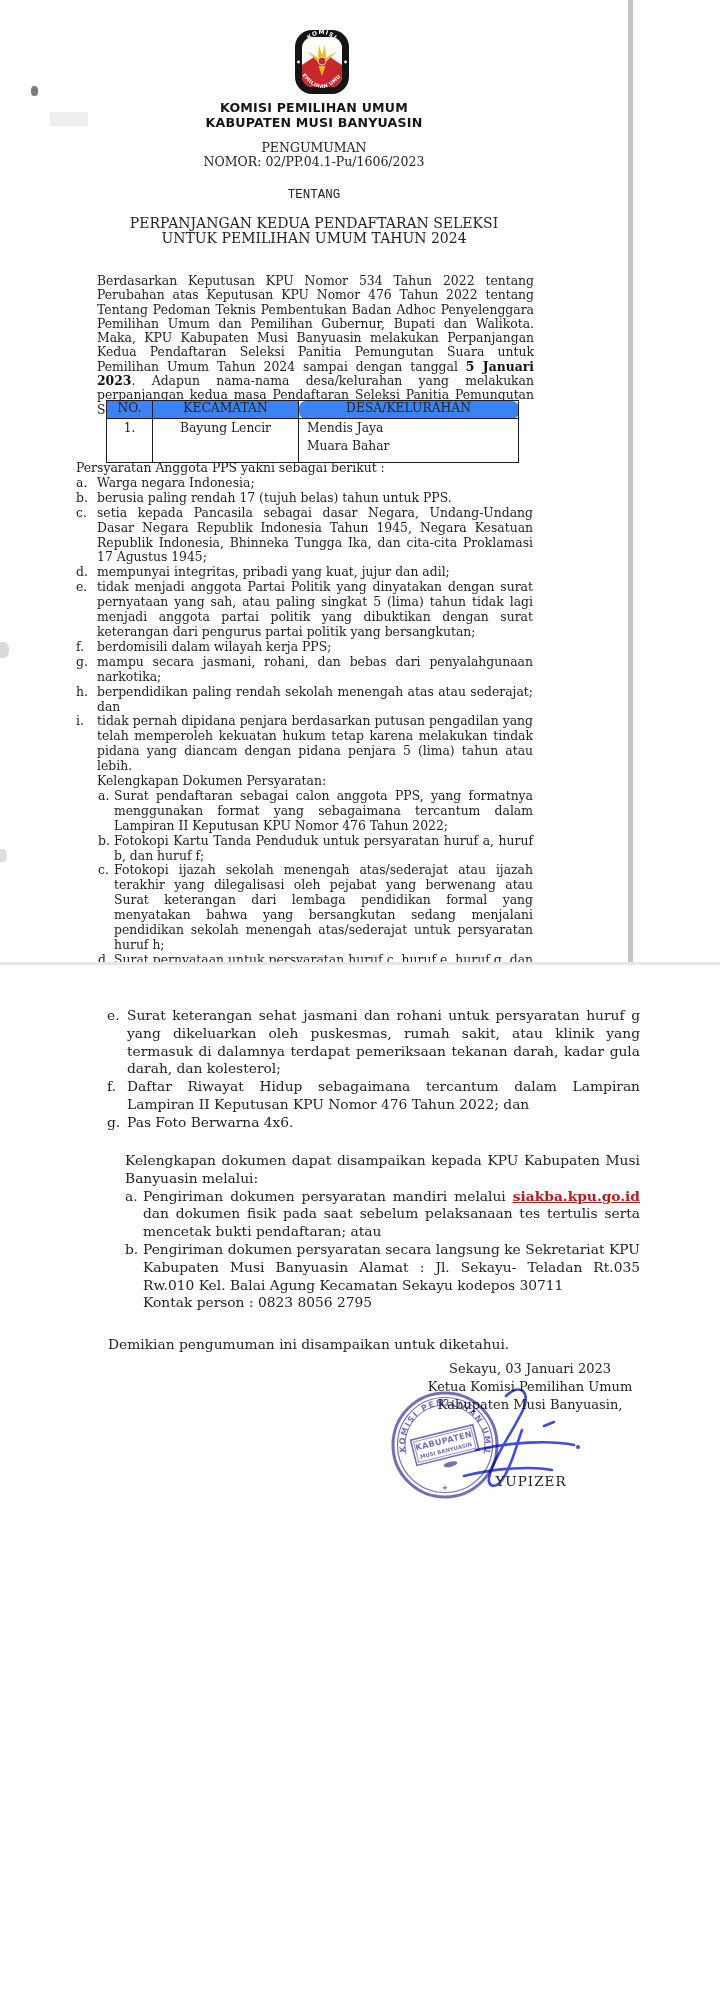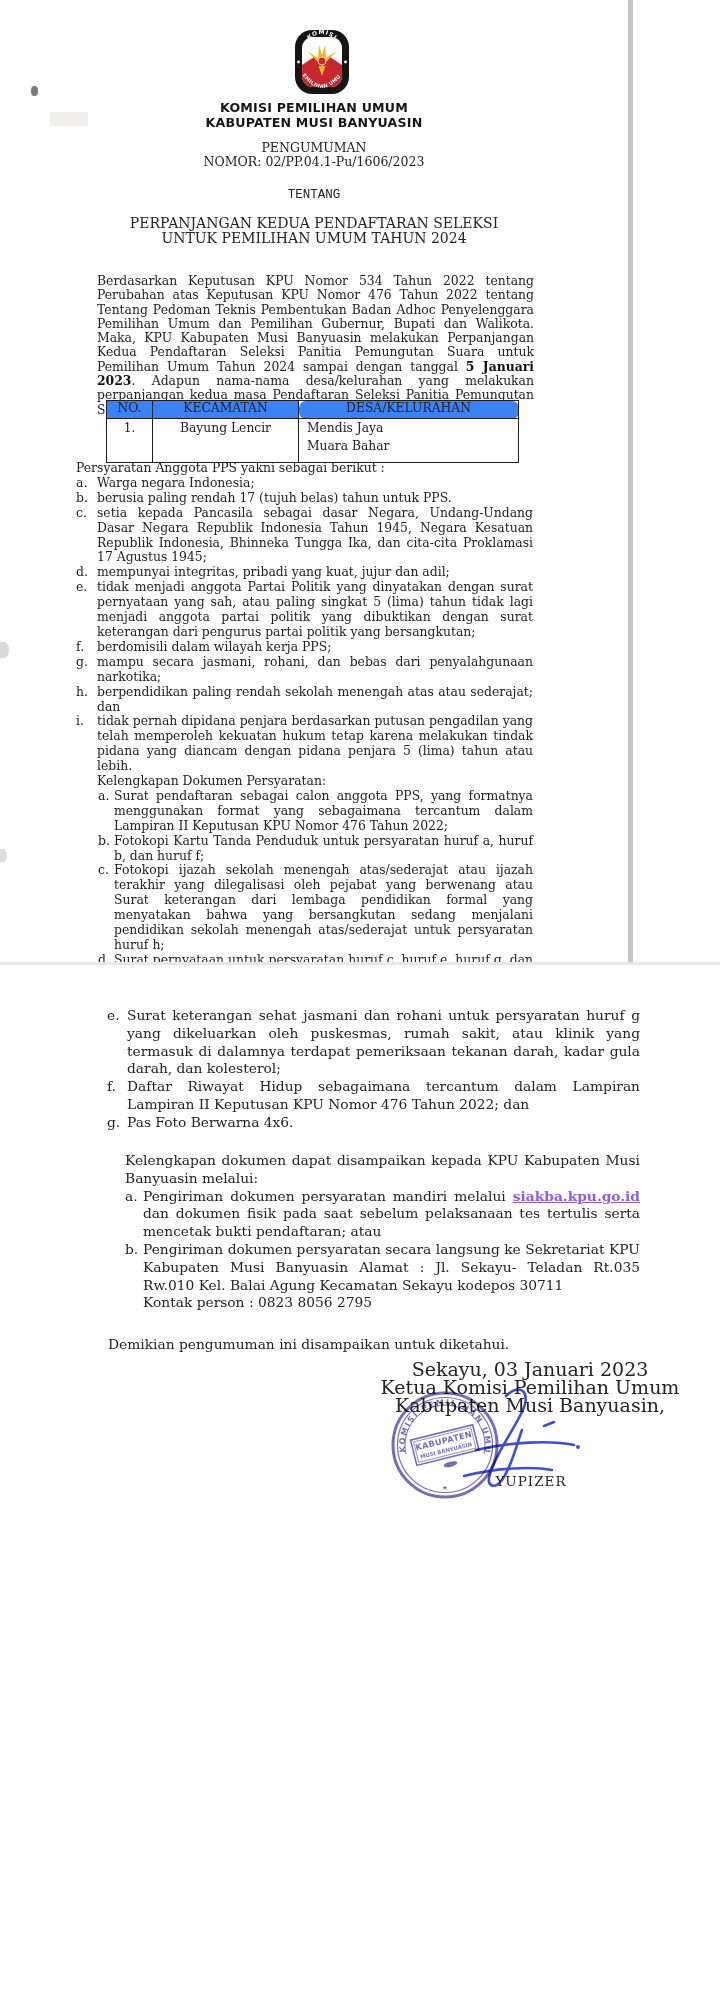--- a/index.html
+++ b/index.html
@@ -44,23 +44,23 @@
   .li{display:flex;}
   .li .lbl{flex:0 0 21px;}
   .li .txt{flex:1;text-align:justify;}
   .sub{margin-left:22px;}
   .sub .lbl{flex:0 0 16px;}
   
   .p2-list{left:107px;top:1007px;width:533px;font-size:13.8px;line-height:17.8px;}
   .p2-list .lbl{flex:0 0 20px;}
   .p2-sub{left:125px;top:1152px;width:515px;font-size:13.8px;line-height:17.8px;}
   .p2-sub .lbl{flex:0 0 18px;}
-  .link{font-weight:bold;text-decoration:underline;color:#8b5cf6;}
+  .link{font-weight:bold;text-decoration:underline;color:#b91c1c;}
   .closing{left:108px;top:1336px;width:460px;font-size:13.8px;}
-  .sig-block{left:380px;top:1360px;width:300px;text-align:center;font-size:19px;line-height:18px;}
+  .sig-block{left:380px;top:1360px;width:300px;text-align:center;font-size:13px;line-height:18px;}
   .stamp{left:390px;top:1390px;width:110px;height:110px;mix-blend-mode:multiply;}
   .signature{left:440px;top:1388px;width:150px;height:110px;mix-blend-mode:multiply;}
   .sig-name{left:451px;top:1473px;width:160px;text-align:center;font-size:13.5px;letter-spacing:1px;}
 </style>
 </head>
 <body>
 
 <div class="abs page1">
 
   <svg class="abs logo" viewBox="0 0 56 72">

